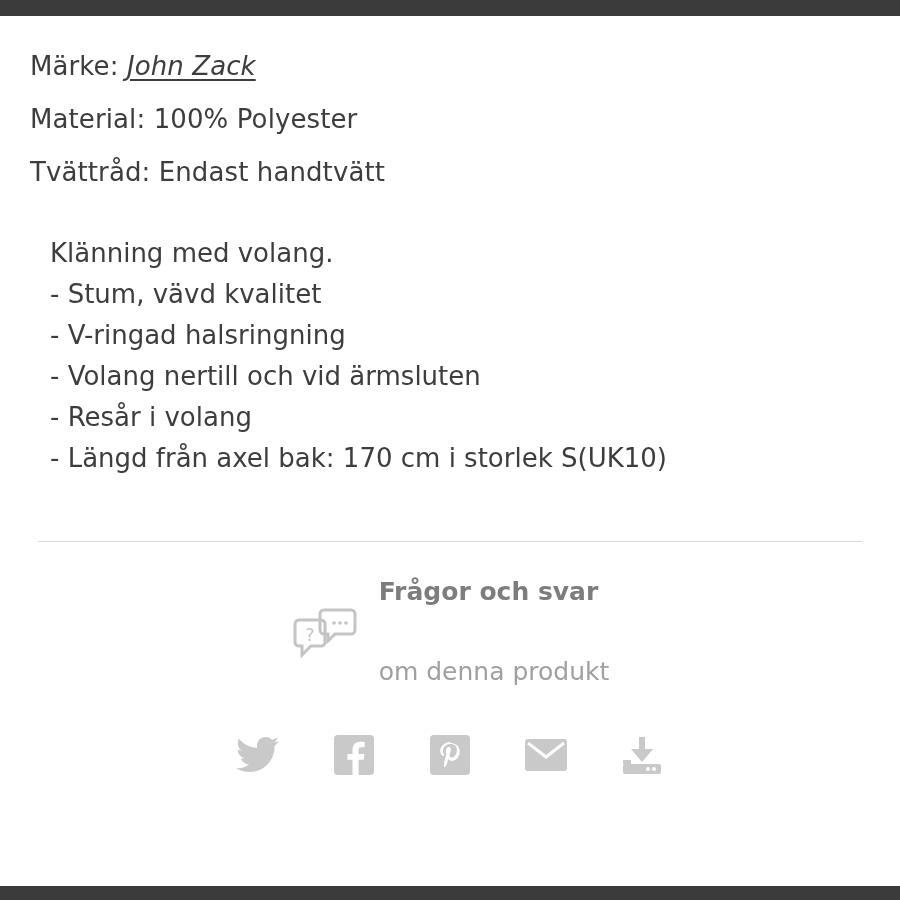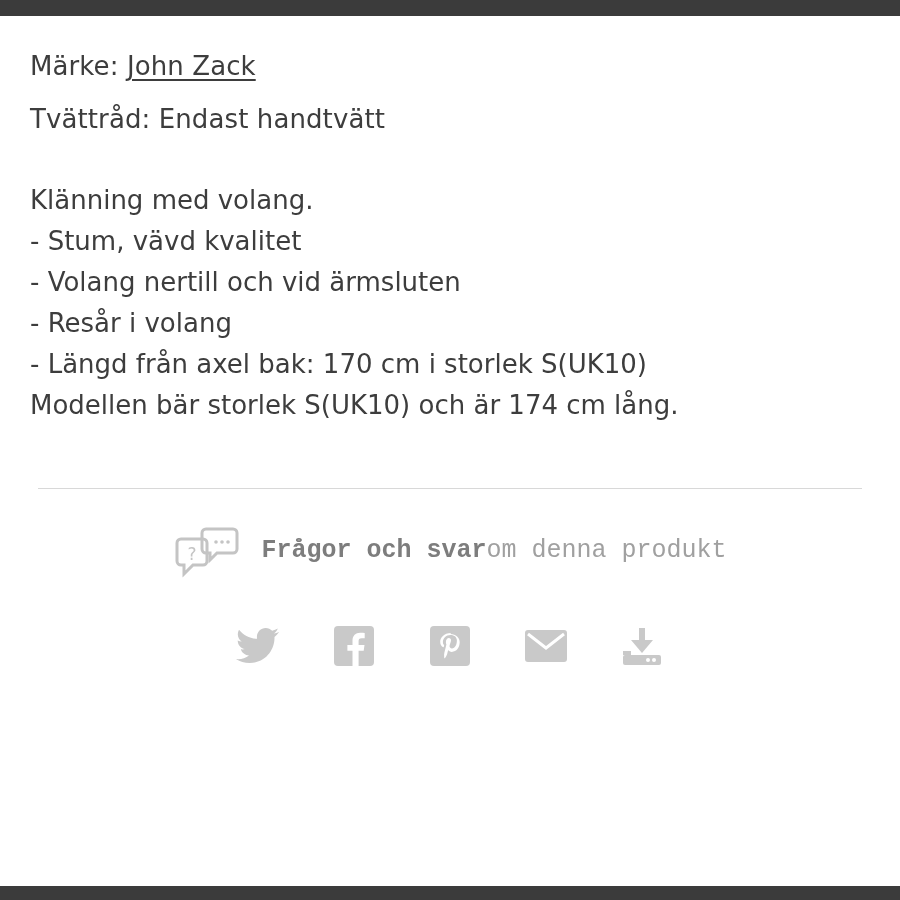--- a/index.html
+++ b/index.html
@@ -36,29 +36,31 @@
     font-size: 26px;
     line-height: 53px;
     color: #3d3d3d;
     letter-spacing: 0.1px;
     white-space: nowrap;
   }
   .attr-line .brand-link {
     text-decoration: underline;
     text-underline-offset: 4px;
     color: #3d3d3d;
+    font-style: italic;
   }
   .gap-block {
     height: 34px;
   }
   .desc-line {
     font-size: 26px;
     line-height: 41px;
     color: #3d3d3d;
     white-space: nowrap;
+    margin-left: 20px;
   }
   .divider {
     margin: 62px 8px 0 8px;
     height: 1px;
     background: #d8d8d8;
   }
   .qa-block {
     margin-top: 34px;
     display: flex;
     align-items: center;
@@ -66,34 +68,34 @@
     gap: 22px;
   }
   .qa-icon {
     width: 66px;
     height: 56px;
     position: relative;
     flex: none;
   }
   .qa-text {
     display: flex;
-    flex-direction: row;
+    flex-direction: column;
     justify-content: space-between;
-    font-family: Liberation Mono, monospace;
   }
   .qa-title {
     font-size: 25px;
     font-weight: bold;
     color: #7d7d7d;
     line-height: 32px;
   }
   .qa-sub {
     font-size: 25px;
     color: #a0a0a0;
     line-height: 32px;
+    margin-top: 48px;
   }
   .social-row {
     margin-top: 44px;
     display: flex;
     align-items: center;
     justify-content: center;
     gap: 50px;
   }
   .social-icon {
     width: 46px;
@@ -112,34 +114,38 @@
 <div class="top-bar"></div>
 
 <div class="page">
 
   <div>
     <div class="attr-line">
       <span>Märke:</span>
       <span class="brand-link">John Zack</span>
     </div>
     <div class="attr-line">
+      <span>Material:</span>
+      <span>100% Polyester</span>
+    </div>
+    <div class="attr-line">
       <span>Tvättråd:</span>
       <span>Endast handtvätt</span>
     </div>
   </div>
 
   <div class="gap-block"></div>
 
   <div>
     <div class="desc-line">Klänning med volang.</div>
     <div class="desc-line">- Stum, vävd kvalitet</div>
+    <div class="desc-line">- V-ringad halsringning</div>
     <div class="desc-line">- Volang nertill och vid ärmsluten</div>
     <div class="desc-line">- Resår i volang</div>
     <div class="desc-line">- Längd från axel bak: 170 cm i storlek S(UK10)</div>
-    <div class="desc-line">Modellen bär storlek S(UK10) och är 174 cm lång.</div>
   </div>
 
   <div class="divider"></div>
 
   <div class="qa-block">
     <div class="qa-icon">
       <svg width="66" height="56" viewBox="0 0 66 56">
         <g fill="none" stroke="#c4c4c4" stroke-width="3">
           <path d="M33 6 H60 a4 4 0 0 1 4 4 V26 a4 4 0 0 1 -4 4 H44 l-7 7 v-7 h-4 a4 4 0 0 1 -4 -4 V10 a4 4 0 0 1 4 -4 Z"></path>
           <path d="M8 16 H30 a4 4 0 0 1 4 4 V38 a4 4 0 0 1 -4 4 H20 l-9 9 v-9 H8 a4 4 0 0 1 -4 -4 V20 a4 4 0 0 1 4 -4 Z"></path>

